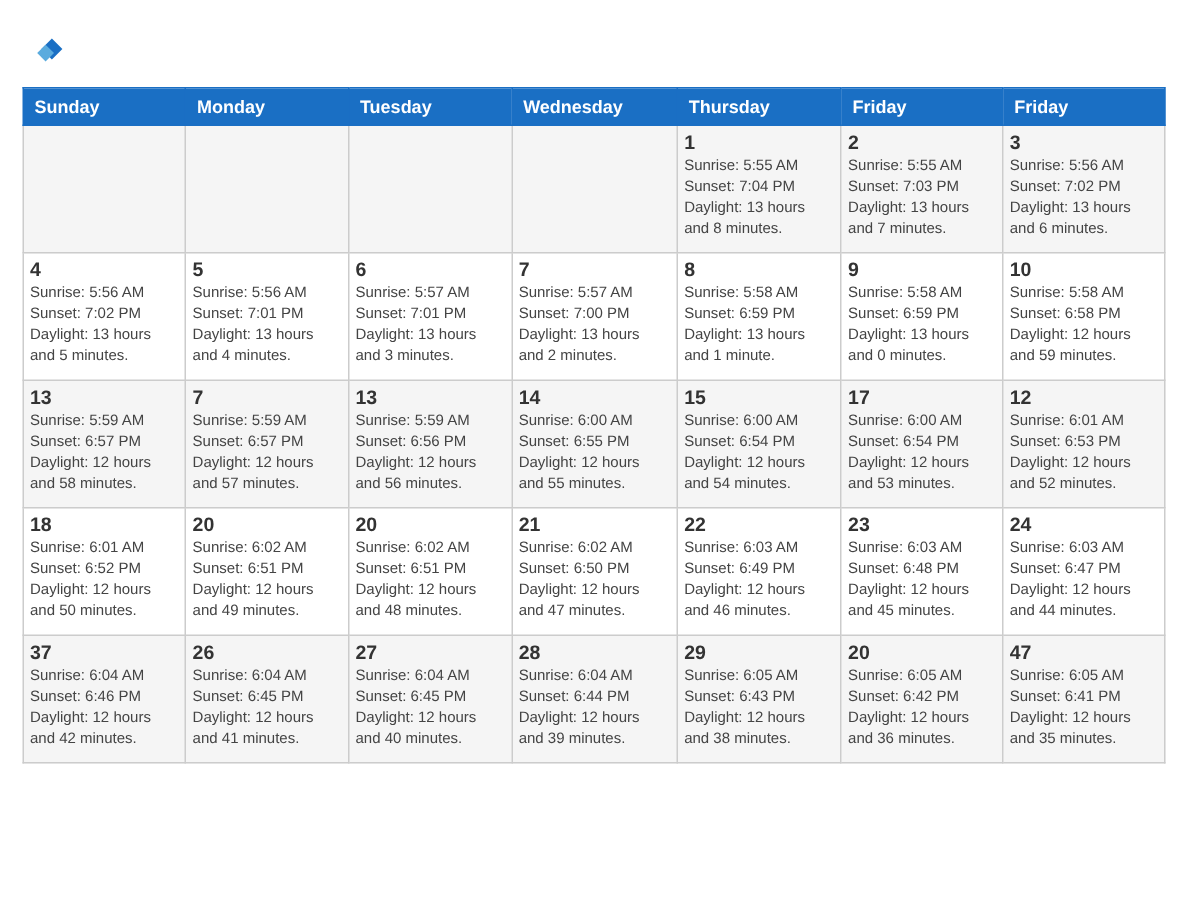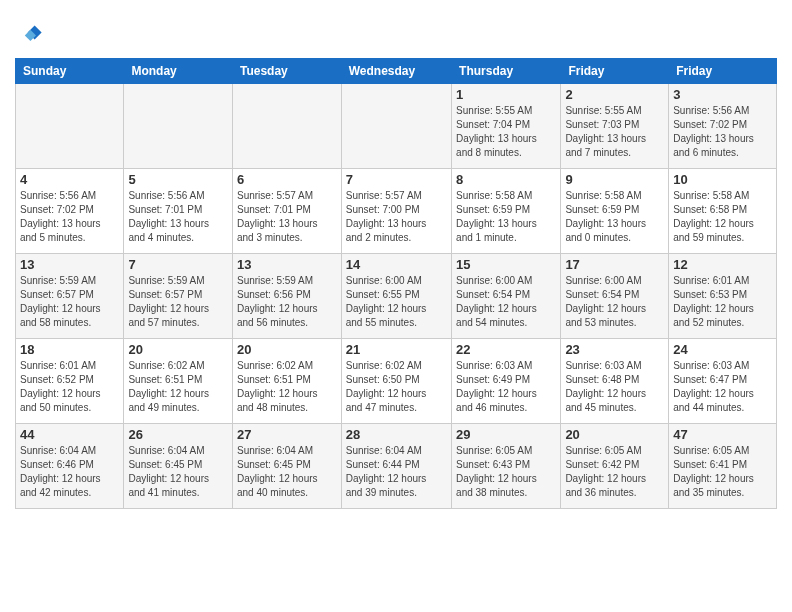--- a/index.html
+++ b/index.html
@@ -298,21 +298,21 @@
         <td>
           <span class="day-number">24</span>
           <div class="day-detail" style="white-space: pre-line;">Sunrise: 6:03 AM
 Sunset: 6:47 PM
 Daylight: 12 hours
 and 44 minutes.</div>
         </td>
       </tr>
       <tr>
         <td>
-          <span class="day-number">44</span>
+          <span class="day-number">37</span>
           <div class="day-detail" style="white-space: pre-line;">Sunrise: 6:04 AM
 Sunset: 6:46 PM
 Daylight: 12 hours
 and 42 minutes.</div>
         </td>
         <td>
           <span class="day-number">26</span>
           <div class="day-detail" style="white-space: pre-line;">Sunrise: 6:04 AM
 Sunset: 6:45 PM
 Daylight: 12 hours

